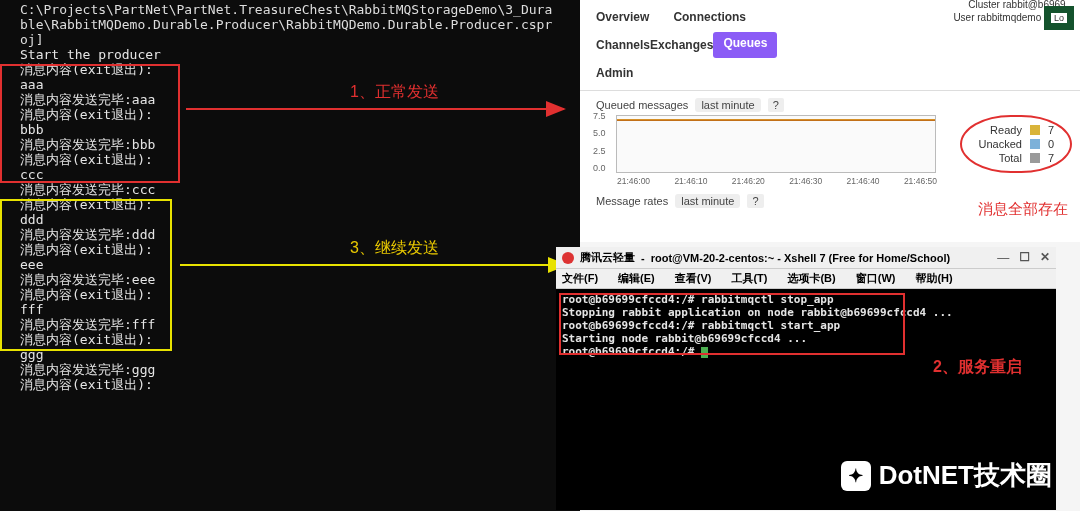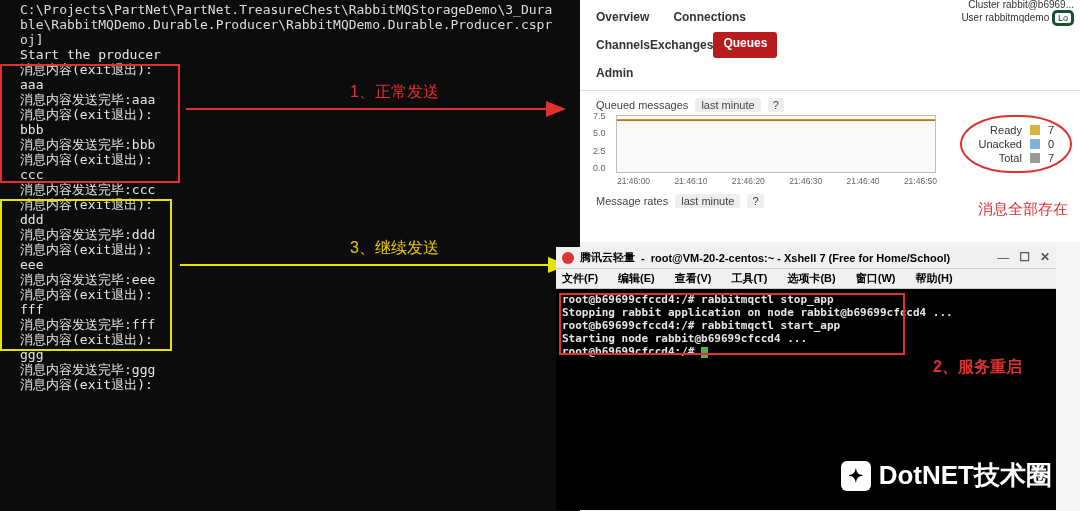--- a/index.html
+++ b/index.html
@@ -61,35 +61,35 @@
     }
     .tabs {
       display: flex; flex-wrap: wrap;
       gap: 0 24px;
       padding: 0 16px;
       font-weight: bold;
       font-size: 12px;
     }
     .tabs .tab { padding: 6px 0; cursor: pointer; }
     .tabs .tab.active {
-      background: #b91c1c;
+      background: #8b5cf6;
       color: #fff;
       padding: 4px 10px;
       border-radius: 3px;
     }
     .tab-row2 { width:100%; display:flex; margin-top:2px;}
     .tab-row3 { width:100%; margin-top:2px;}
     .header-right {
       position: absolute;
       right: 6px; top: -2px;
       font-size: 10px;
       text-align: right;
       line-height: 13px;
     }
-    .badge { background:#fff; border:3px solid #14532d; border-radius:5px; padding:0 3px; font-size:9px;}
+    .badge { background:#fff; border:7px solid #14532d; border-radius:0; padding:0 3px; font-size:9px;}
     .hr { height:1px; background:#ddd; margin:4px 0; }
 
     .section-label { font-size:11px; padding: 4px 16px; color:#444; }
     .section-label .chip { background:#eee; padding:1px 6px; border-radius:3px; margin-left:4px;}
     .section-label .help { background:#eee; padding:1px 5px; border-radius:2px; margin-left:4px;}
 
     .chart-wrap {
       display:flex;
       padding: 0 8px 0 14px;
       align-items:flex-start;

